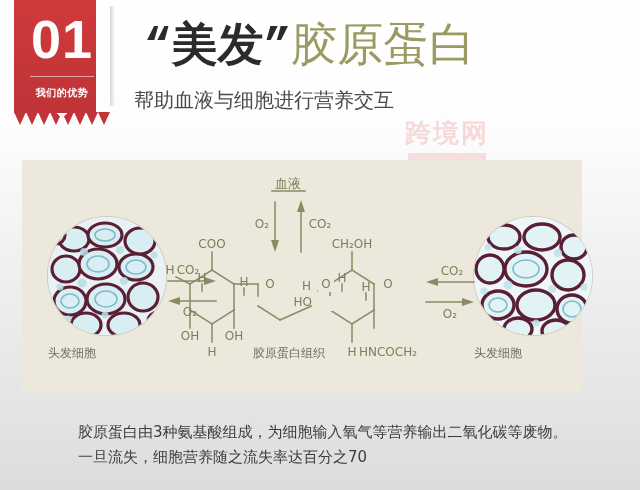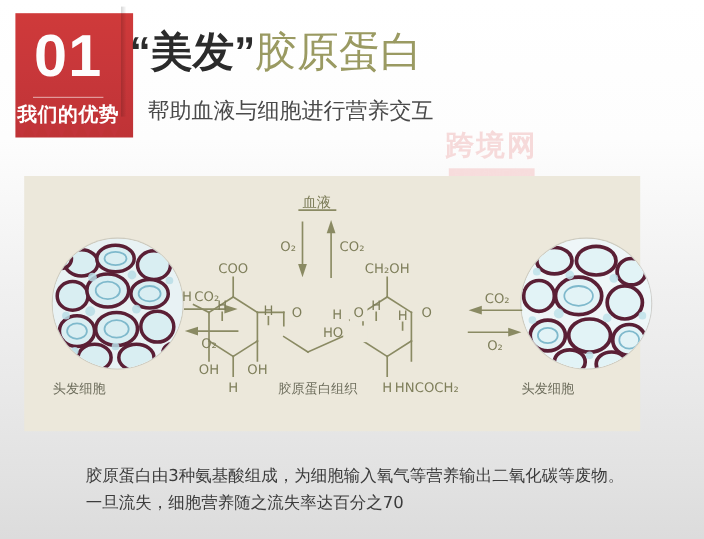--- a/index.html
+++ b/index.html
@@ -12,40 +12,40 @@
   #page{
     position:relative;width:640px;height:490px;
     background:
       linear-gradient(180deg,#ffffff 0%,#fdfdfd 26%,#f1f1f1 52%,#e9e9e9 72%,#e2e2e2 88%,#dcdcdc 100%);
   }
 
   
   .header{position:absolute;left:0;top:0;width:640px;height:150px;}
 
   .ribbon{
-    position:absolute;left:14px;top:12px;width:107px;height:113px;
+    position:absolute;left:14px;top:0;width:82px;height:113px;
     background:linear-gradient(180deg,#cf3a3a 0%,#c8373a 45%,#bf3336 100%);
   }
   .ribbon-shadow{
     position:absolute;left:110px;top:6px;width:5px;height:100px;
     background:linear-gradient(90deg,rgba(0,0,0,0.16),rgba(0,0,0,0));
   }
   .ribbon-num{
     position:absolute;left:0;top:6px;width:96px;text-align:center;
     font-size:54px;line-height:66px;font-weight:bold;color:#fdfdfd;
     letter-spacing:1px;
     font-family:"Liberation Sans","DejaVu Sans",sans-serif;
   }
   .ribbon-rule{
     position:absolute;left:16px;top:76px;width:64px;height:1px;
     background:rgba(255,255,255,0.55);
   }
   .ribbon-sub{
     position:absolute;left:0;top:82px;width:96px;text-align:center;
-    font-size:18px;line-height:22px;color:#ffffff;font-weight:bold;
+    font-size:10px;line-height:22px;color:#ffffff;font-weight:bold;
     font-family:"DejaVu Sans","Liberation Sans",sans-serif;
     letter-spacing:0.5px;
   }
   .ribbon-zig{
     position:absolute;left:14px;top:112px;width:96px;height:13px;
     background:#c2343a;
     -webkit-mask-image:
       linear-gradient(135deg,transparent 50%,#000 50%),
       linear-gradient(225deg,transparent 50%,#000 50%);
     clip-path:polygon(
@@ -55,23 +55,23 @@
       81.25% 100%, 75% 0%,
       68.75% 100%, 62.5% 0%,
       56.25% 100%, 50% 0%,
       43.75% 100%, 37.5% 0%,
       31.25% 100%, 25% 0%,
       18.75% 100%, 12.5% 0%,
       6.25% 100%, 0% 0%);
   }
 
   .title-line{
-    position:absolute;left:118px;top:18px;white-space:nowrap;
-    font-size:38px;line-height:60px;font-weight:bold;
-    font-family:Liberation Sans, sans-serif;
+    position:absolute;left:144px;top:18px;white-space:nowrap;
+    font-size:46px;line-height:60px;font-weight:bold;
+    font-family:Liberation Mono, monospace;
   }
   .t-quoted{color:#2b2b2b;}
   .t-olive{color:#9a9a62;font-weight:normal;}
   .subtitle{
     position:absolute;left:134px;top:88px;white-space:nowrap;
     font-size:20px;line-height:24px;color:#4a4a4a;font-weight:normal;
     font-family:"DejaVu Sans","Liberation Sans",sans-serif;
   }
 
   

